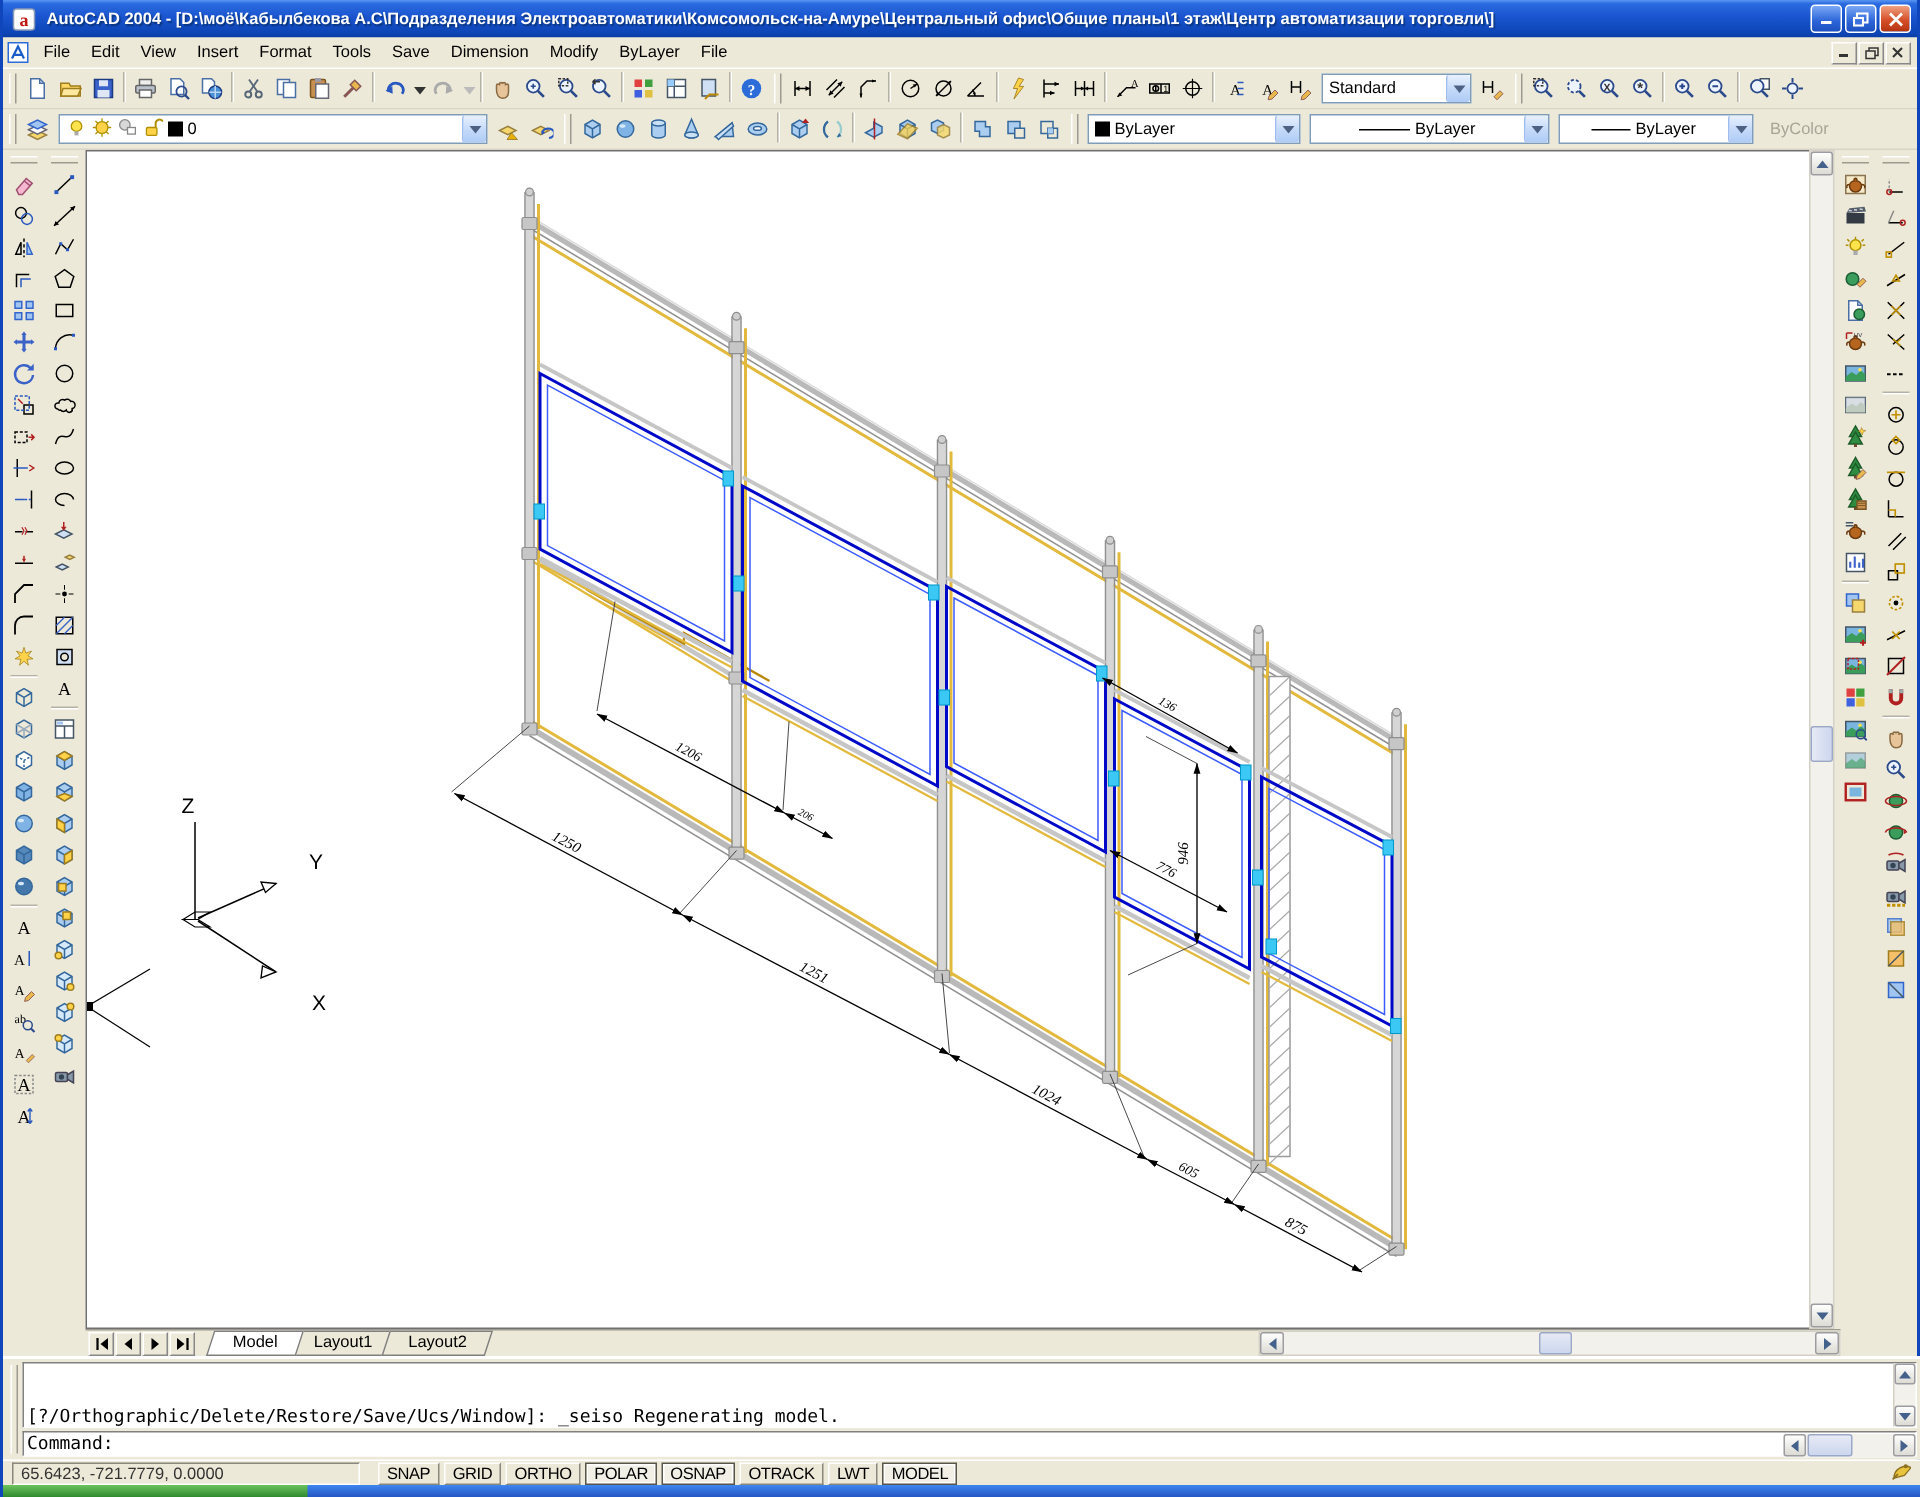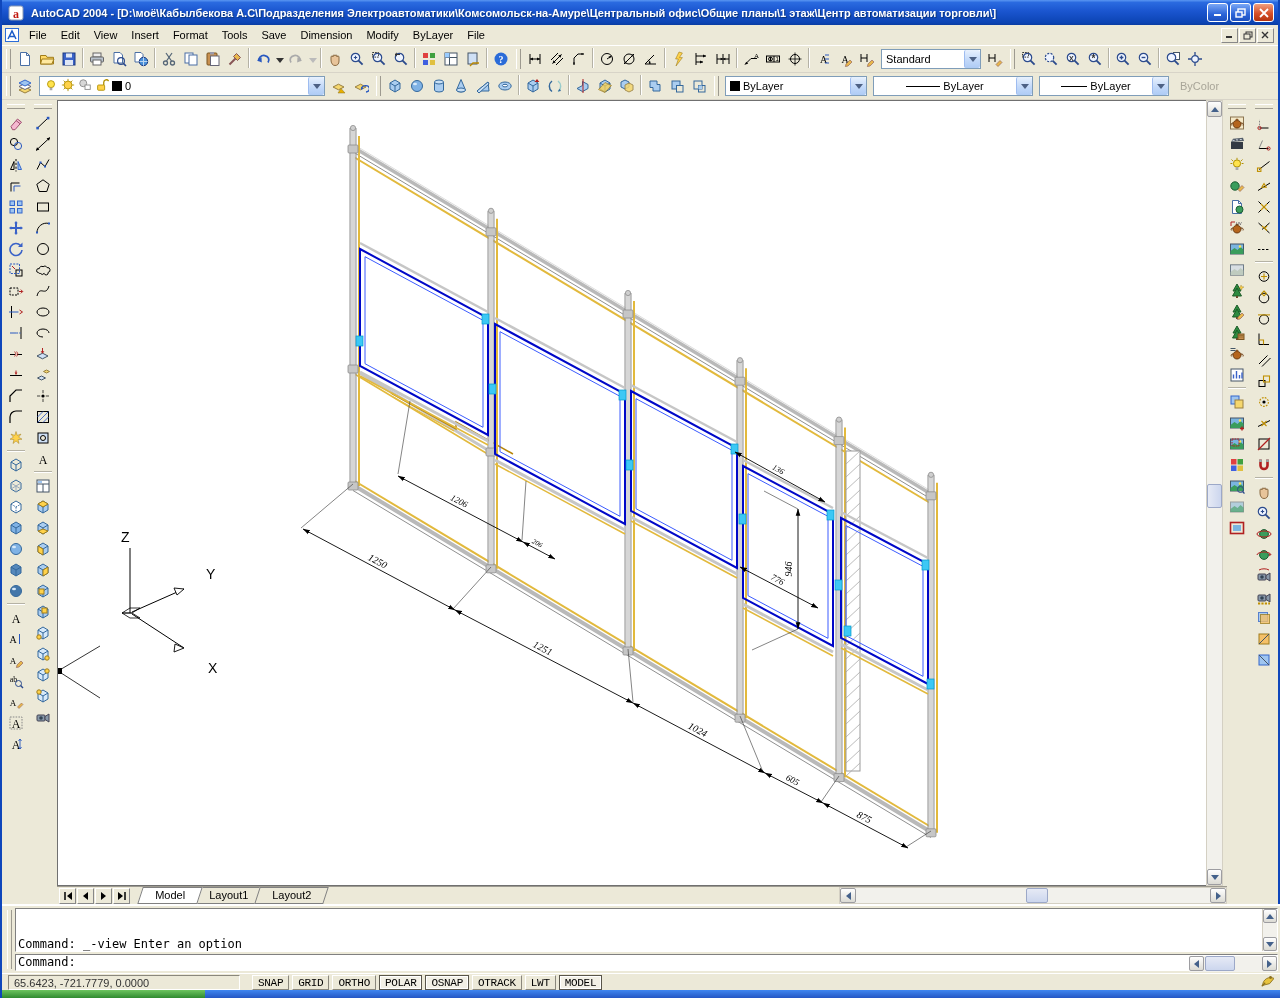--- a/index.html
+++ b/index.html
@@ -116,21 +116,21 @@
   #cmd-hsb { position:absolute; right:0; top:1px; width:88px; height:16px; background:#f2f1ec; }
   #cmd-hsb .sb-btn { position:absolute; top:0; width:15px; height:15px; }
   #cmd-hthumb { position:absolute; left:16px; top:0; width:30px; height:15px;
     background:linear-gradient(180deg,#e6eaf5,#ccd6ee); border:1px solid #9ca8c8; border-radius:2px; }
 
   
   #statusbar { position:absolute; left:0; top:973px; width:1280px; height:17px; background:#ece9d8;
     display:flex; align-items:center; border-top:1px solid #fff; }
   #coords { width:232px; height:15px; margin-left:6px; padding:1px 5px; font-size:11px; color:#333;
     border:1px solid; border-color:#8a877c #fff #fff #8a877c; background:#ece9d8; }
-  #toggles { display:flex; gap:3px; margin-left:12px;font-family:Liberation Mono, monospace; }
+  #toggles { display:flex; gap:3px; margin-left:12px; }
   .tog { height:15px; padding:1px 5px; font-size:11px; letter-spacing:-0.3px; color:#000;
     border:1px solid; border-color:#fff #8a877c #8a877c #fff; background:#ece9d8; }
   .tog.on { border:1px solid #58554a; box-shadow:inset 0 0 0 1px #fff; background:#f2f0e6; }
   #status-right { margin-left:auto; margin-right:8px; display:flex; align-items:center; gap:4px; }
 
   
   #taskbar { position:absolute; left:0; top:990px; width:1280px; height:8px;
     background:linear-gradient(180deg,#3f86f0,#2456c4); }
   #startfrag { position:absolute; left:0; top:0; width:203px; height:8px;
     background:linear-gradient(180deg,#6cc45e,#2f8a2f); }
@@ -1980,21 +1980,20 @@
       <span class="sb-btn" style="right:0">
           <span class="tri-right2"></span>
         </span>
     </span>
   </div>
 
   <div id="cmdwin">
     <div id="cmd-grip"></div>
     <div id="cmd-inner">
       <div id="cmd-history" class="cmdbox">
-        <div>Command: _-view Enter an option</div>
         <div>[?/Orthographic/Delete/Restore/Save/Ucs/Window]: _seiso Regenerating model.</div>
         <div id="cmd-vsb">
           <span class="sb-btn" style="top:0"><span class="tri-up2"></span></span>
           <span class="sb-btn" style="bottom:0"><span class="tri-down2"></span></span>
         </div>
       </div>
       <div id="cmd-prompt-row" class="cmdbox">
         <span>Command:</span>
         <span id="cmd-hsb">
           <span class="sb-btn" style="left:0"><span class="tri-left2"></span></span>

